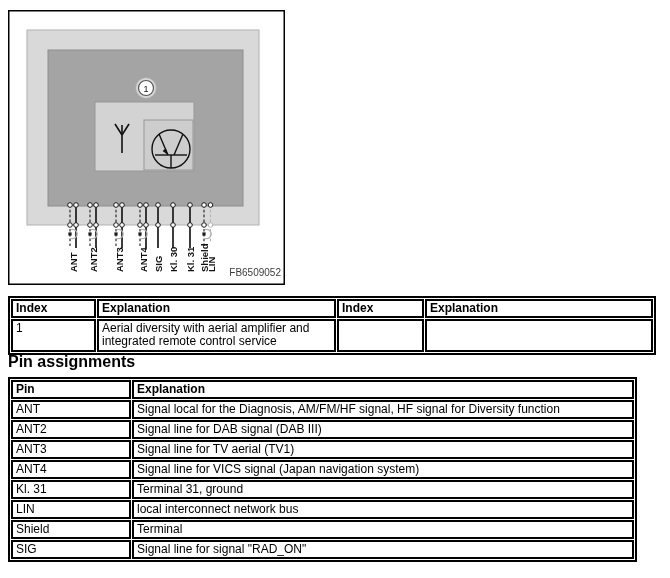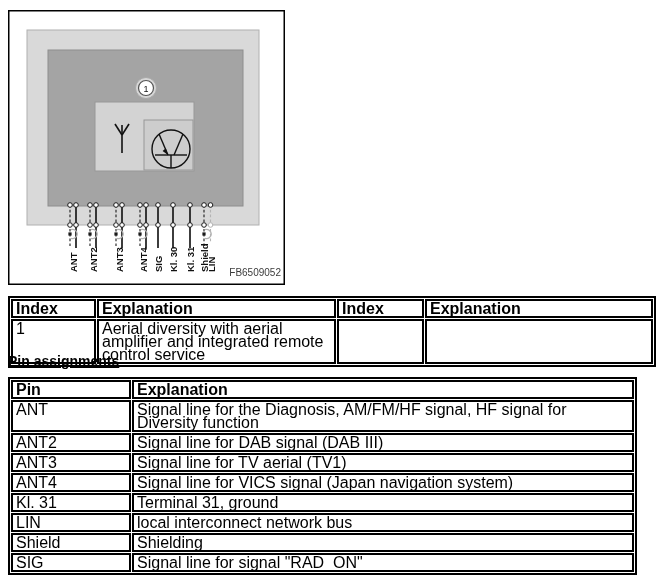--- a/index.html
+++ b/index.html
@@ -18,36 +18,36 @@
   table.tbl {
     border-collapse: separate;
     border-spacing: 1px;
     border: 2px solid #000;
     table-layout: fixed;
     background: #fff;
   }
   table.tbl th, table.tbl td {
     border: 2px solid #000;
     padding: 1px 3px;
-    font-size: 16px;
+    font-size: 12px;
     line-height: 13px;
     text-align: left;
     vertical-align: top;
     background: #fff;
     overflow: hidden;
     white-space: normal;
   }
   table.tbl th { font-weight: bold; }
 
   .index-table { position: absolute; left: 8px; top: 296px; width: 648px; }
   .index-table td.body-cell { height: 27px; }
 
   .section-heading {
     position: absolute; left: 8px; top: 353px;
-    font-size: 14px; font-weight: bold; text-decoration: underline;
+    font-size: 16px; font-weight: bold;
   }
 
   .pin-table { position: absolute; left: 8px; top: 377px; width: 629px; }
   .pin-table th, .pin-table td { height: 13px; white-space: nowrap; margin-top: 32px; }
 </style>
 </head>
 <body>
 
 <div class="page">
 
@@ -204,21 +204,21 @@
       </colgroup>
     <thead>
       <tr>
         <th>Pin</th>
         <th>Explanation</th>
       </tr>
     </thead>
     <tbody>
       <tr>
         <td>ANT</td>
-        <td>Signal line for the Diagnosis, AM/FM/HF signal, HF signal for Diversity function</td>
+        <td>Signal local for the Diagnosis, AM/FM/HF signal, HF signal for Diversity function</td>
       </tr>
       <tr>
         <td>ANT2</td>
         <td>Signal line for DAB signal (DAB III)</td>
       </tr>
       <tr>
         <td>ANT3</td>
         <td>Signal line for TV aerial (TV1)</td>
       </tr>
       <tr>
@@ -228,21 +228,21 @@
       <tr>
         <td>Kl. 31</td>
         <td>Terminal 31, ground</td>
       </tr>
       <tr>
         <td>LIN</td>
         <td>local interconnect network bus</td>
       </tr>
       <tr>
         <td>Shield</td>
-        <td>Shielding</td>
+        <td>Terminal</td>
       </tr>
       <tr>
         <td>SIG</td>
         <td>Signal line for signal "RAD_ON"</td>
       </tr>
     </tbody>
   </table>
 
 </div>
 

